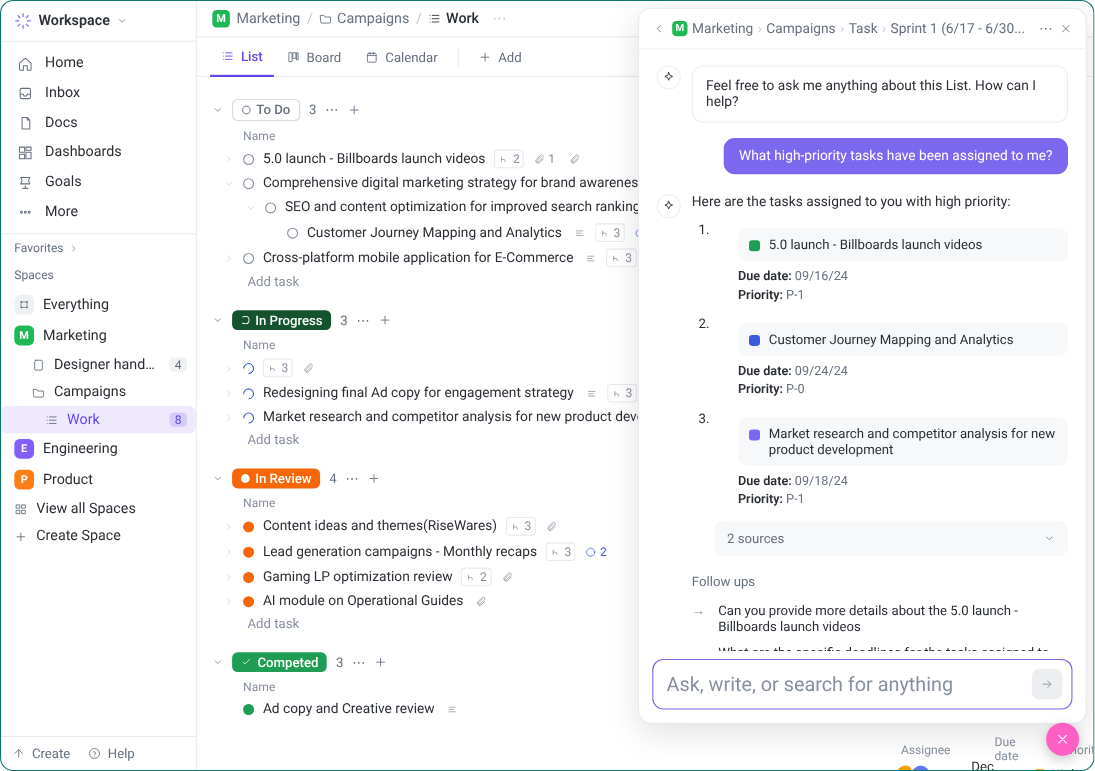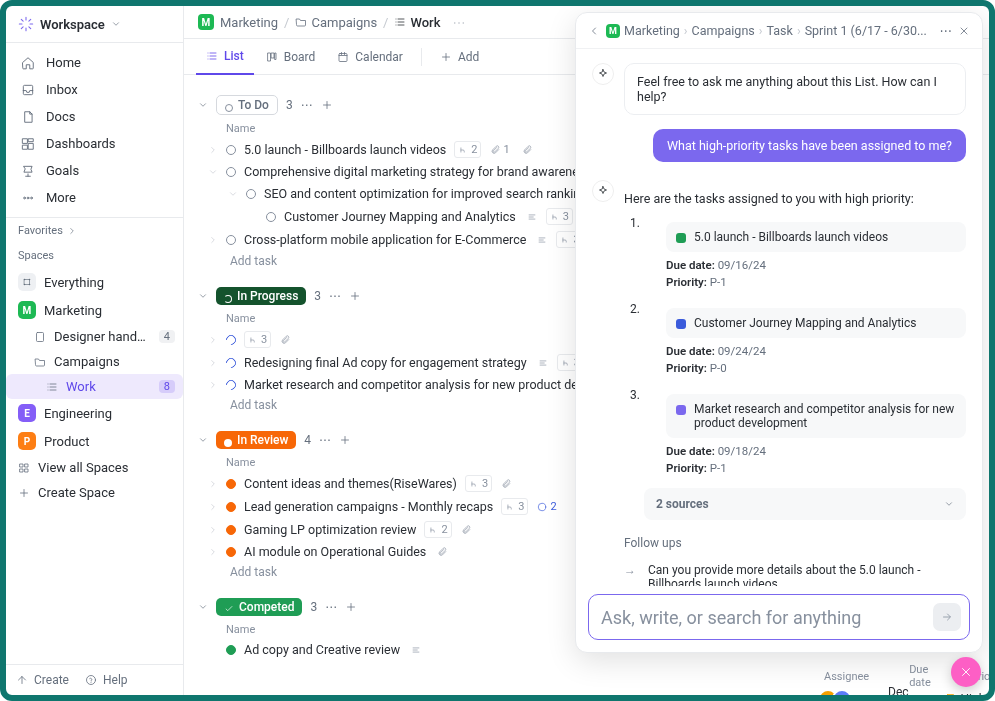--- a/index.html
+++ b/index.html
@@ -1,20 +1,20 @@
 <!DOCTYPE html>
 <html><head>
 <meta charset="utf-8">
 <style>
 * { box-sizing: border-box; margin: 0; padding: 0; font-family: -apple-system, BlinkMacSystemFont, "Segoe UI", Roboto, sans-serif; }
 body { width: 995px; height: 701px; overflow: hidden; background: #fff; color: #2a2e34; position: relative; }
 svg { display: block; }
 
 
-.app { display: flex; width: 100%; height: 701px; border: 6px solid #0f766e; border-radius: 12px; overflow: hidden; background:#fff; }
+.app { display: flex; width: 100%; height: 701px; border: 1px solid #0f766e; border-radius: 12px; overflow: hidden; background:#fff; }
 
 
 .sidebar { width: 178px; flex-shrink: 0; border-right: 1px solid #e8eaed; display: flex; flex-direction: column; font-size: 13px; }
 .ws-header { display:flex; align-items:center; gap:6px; padding:10px 12px; font-weight:600; border-bottom:1px solid #e8eaed;}
 .ws-logo { width:16px; height:16px; display:flex; align-items:center; justify-content:center;}
 .ws-chev { color:#656f7d; }
 .nav { padding: 6px 6px; }
 .nav-item { display:flex; align-items:center; gap:10px; padding:6px 8px; border-radius:6px; color:#2a2e34; cursor:pointer; }
 .nav-item .ic { width:16px; color:#656f7d; display:flex; justify-content:center;}
 .sb-section { padding: 6px 12px; font-size:11px; color:#656f7d; display:flex; gap:4px; align-items:center;}
@@ -39,21 +39,21 @@
 .bc-item.last { color:#2a2e34; font-weight:500;}
 .views { display:flex; align-items:center; gap:2px; padding: 0 12px; border-bottom:1px solid #e8eaed; font-size:12px; color:#656f7d;}
 .view-tab { display:flex; gap:6px; align-items:center; padding:10px 10px; cursor:pointer;}
 .view-tab.active { color:#5f48ea; border-bottom:2px solid #5f48ea; margin-bottom:-1px; font-weight:500;}
 .list-body { flex:1; overflow-y:auto; padding: 4px 0 8px; }
 
 
 .group { margin-top: 12px; }
 .group-header { display:flex; align-items:center; gap:8px; padding:4px 14px; font-size:12px;}
 .grp-toggle { color:#656f7d; cursor:pointer; transform:rotate(0deg);}
-.status-pill { display:inline-flex; gap:5px; align-items:flex-end; padding:2px 8px; border-radius:5px; font-weight:500; }
+.status-pill { display:inline-flex; gap:5px; align-items:center; padding:2px 8px; border-radius:5px; font-weight:500; }
 .status-pill.todo { border:1px solid #d6d9de; color:#656f7d;}
 .status-pill.progress { background:#14532d; color:#fff;}
 .status-pill.review { background:#f76707; color:#fff;}
 .status-pill.competed { background:#1f9d55; color:#fff;}
 .grp-count { color:#656f7d;}
 .grp-dots { color:#656f7d; cursor:pointer;}
 .grp-plus { color:#656f7d; cursor:pointer;}
 .col-head { padding:3px 14px 3px 42px; font-size:11px; color:#87909e;}
 .task-row { display:flex; align-items:center; gap:8px; padding:3px 40px 3px 8px; font-size:12.5px;}
 .task-row .expander { width:10px; display:flex; justify-content:center; color:#c5c9d0;}
@@ -81,31 +81,31 @@
 .panel { position:absolute; top:6px; right:6px; bottom:42px; width:408px; background:#fff; border-radius:12px; box-shadow: 0 8px 30px rgba(0,0,0,0.12); border:1px solid #e8eaed; display:flex; flex-direction:column; z-index:10;}
 .panel-head { display:flex; align-items:center; gap:6px; padding:10px 12px; border-bottom:1px solid #f0f1f3; font-size:12.5px; color:#656f7d;}
 .panel-head .ic { cursor:pointer;}
 .panel-head .crumbs { flex:1; display:flex; align-items:center; gap:4px; overflow:hidden; white-space:nowrap;}
 .panel-body { flex:1; overflow-y:auto; padding:14px 16px 4px; font-size:12.5px;}
 .ai-row { display:flex; gap:10px; align-items:flex-start; margin-bottom:14px;}
 .ai-ic { width:22px;height:22px;border-radius:50%;border:1px solid #eee;display:flex;align-items:center;justify-content:center;flex-shrink:0;}
 .ai-bubble { border:1px solid #eceef1; border-radius:10px; padding:10px 12px; color:#2a2e34;}
 .user-bubble { background:#7b68ee; color:#fff; border-radius:10px; padding:9px 14px; margin-left:auto; max-width: 85%; }
 .answer { color:#2a2e34;}
-.answer-intro { margin-bottom:10px;margin-top:11px;}
+.answer-intro { margin-bottom:10px;}
 .ref { display:flex; gap:8px; align-items:flex-start; padding:8px 10px; background:#f7f8f9; border-radius:8px; margin:6px 0 6px 20px; font-size:12px;}
 .ref .sq { width:10px;height:10px;border-radius:3px;flex-shrink:0;margin-top:3px;}
 .kv { margin:3px 0 3px 20px; font-size:11.5px; color:#2a2e34;}
 .kv b { font-weight:600;}
 .kv span { color:#656f7d;}
 .num { width:16px; text-align:right; color:#2a2e34; font-size:12px; flex-shrink:0;}
 .answer ol { list-style:none; }
 .answer li { margin-bottom:10px;}
 .answer .li-row { display:flex; gap:6px;}
-.sources { margin:8px 0 4px 20px; background:#f7f8f9; border-radius:8px; padding:9px 12px; display:flex; justify-content:space-between; align-items:center; color:#656f7d; font-size:12px; cursor:pointer;font-weight:bold;}
+.sources { margin:8px 0 4px 20px; background:#f7f8f9; border-radius:8px; padding:9px 12px; display:flex; justify-content:space-between; align-items:center; color:#656f7d; font-size:12px; cursor:pointer;}
 .followups { margin-top:16px;}
 .fu-head { font-size:12px; color:#656f7d; margin-bottom:8px;}
 .fu { display:flex; gap:10px; padding:5px 0; font-size:12px; color:#2a2e34; cursor:pointer;}
 .fu .arr { color:#87909e; width:14px; flex-shrink:0;}
 .panel-input { margin:8px 12px 12px; border:1.5px solid #7b68ee; border-radius:10px; display:flex; align-items:center; padding:8px 8px 8px 12px;}
 .panel-input input { flex:1; border:none; outline:none; font-size:18px; color:#be185d;}
 .panel-input input::placeholder { color:#87909e;}
 .send-btn { width:28px;height:28px;border-radius:7px;background:#eceef1;display:flex;align-items:center;justify-content:center;color:#87909e;cursor:pointer;}
 
 

